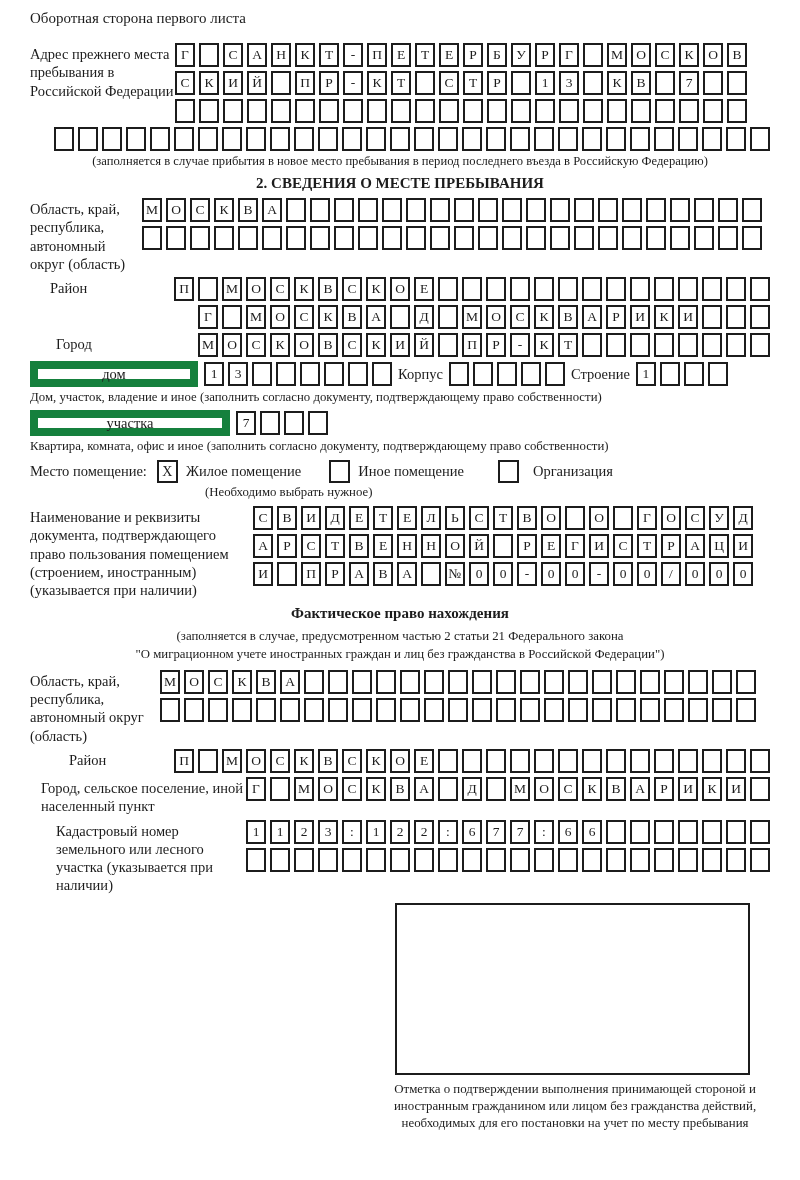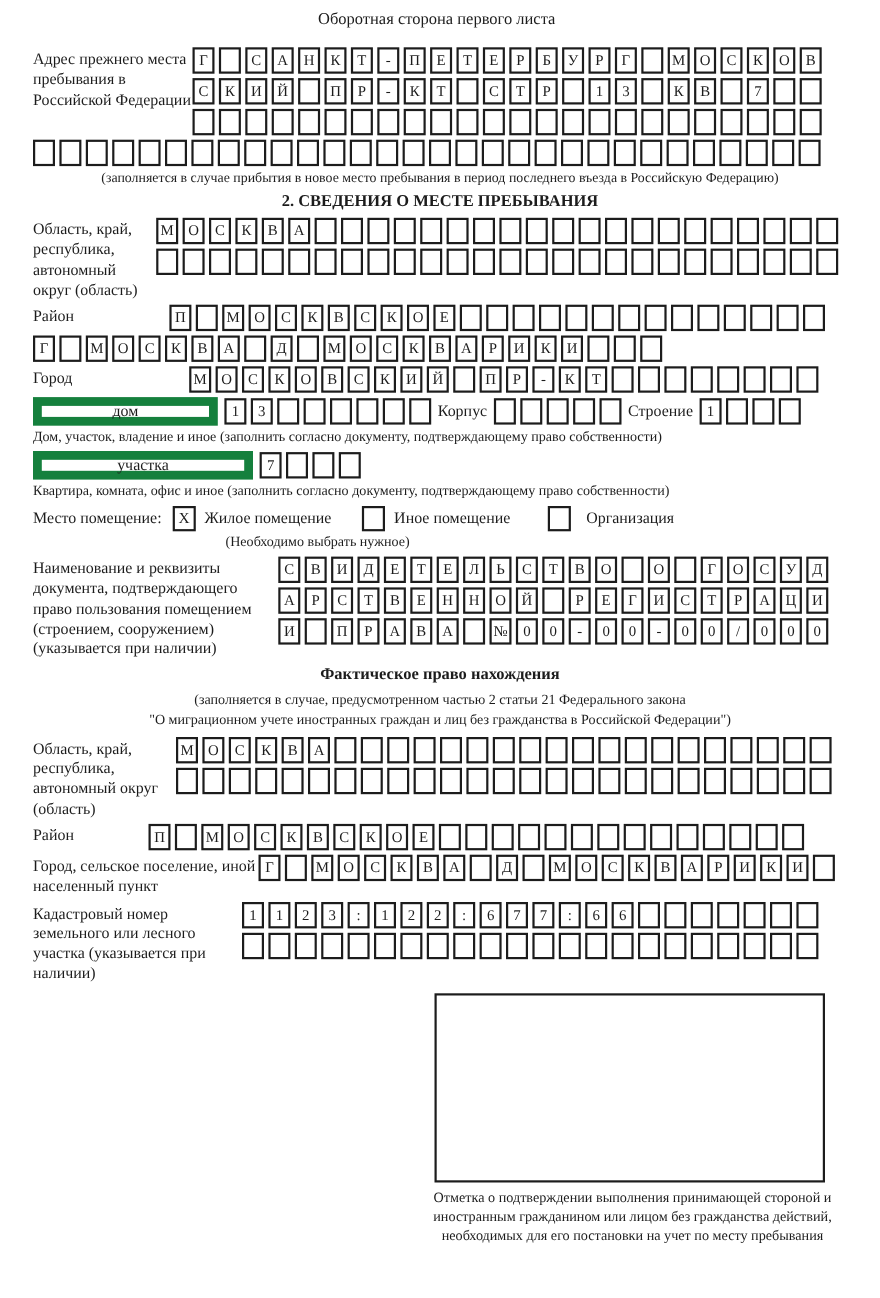--- a/index.html
+++ b/index.html
@@ -4,39 +4,39 @@
 <style>
   * { margin:0; padding:0; box-sizing:border-box; }
   html,body { background:#ffffff; }
   body {
     width:800px; height:1180px; overflow:hidden;
     font-family:"Liberation Serif","DejaVu Serif",serif;
     color:#1c1c1c;
   }
   .page { width:800px; height:1180px; padding:10px 30px 0 30px; }
 
-  .hdr { text-align:center; font-size:15px; padding-right:6px; margin-bottom:16px; }
+  .hdr { text-align:left; font-size:15px; padding-right:6px; margin-bottom:16px; }
 
   .frow { display:flex; align-items:flex-start; }
   .lbl { flex-shrink:0; font-size:14.5px; line-height:1.26; padding-top:2px; }
   .cellrows { display:flex; flex-direction:column; gap:4px; }
   .cells { display:flex; gap:4px; }
   .cell {
     width:20px; height:24px; flex-shrink:0;
     border:2px solid #1c1c1c;
     display:flex; align-items:center; justify-content:center;
     font-size:13.5px; line-height:1;
   }
   .note { font-size:12.6px; text-align:center; margin:3px 0 4px 0; }
   .stitle { text-align:center; font-weight:bold; font-size:15px; margin:6px 0 6px 0; }
 
   .w145{width:145px;} .w112{width:112px;} .w124{width:124px;} .w142{width:142px;}
   .w215{width:215px;} .w130{width:130px;} .w105{width:105px;} .w205{width:205px;} .w190{width:190px;}
 
-  .mt4{margin-top:4px;} .mt6{margin-top:6px;}
+  .mt4{margin-top:4px;justify-content:flex-end;} .mt6{margin-top:6px;}
 
   .namedbox {
     border:8px solid #15803d; height:26px;
     display:flex; align-items:center; justify-content:center;
     font-size:14.5px;
   }
   .inline-row { display:flex; align-items:center; gap:6px; margin-top:4px; }
   .inline-lbl { font-size:14.5px; white-space:nowrap; }
   .leftnote { font-size:12.8px; margin:3px 0 5px 0; }
 
@@ -382,21 +382,21 @@
     <span class="checkbox">X</span>
     <span class="inline-lbl" style="margin:0 28px 0 8px">Жилое помещение</span>
     <span class="checkbox"></span>
     <span class="inline-lbl" style="margin:0 34px 0 8px">Иное помещение</span>
     <span class="checkbox"></span>
     <span class="inline-lbl" style="margin-left:14px">Организация</span>
   </div>
   <div class="stay-note">(Необходимо выбрать нужное)</div>
 
   <div class="frow">
-    <div class="lbl w215">Наименование и реквизиты документа, подтверждающего право пользования помещением (строением, сооружением) (указывается при наличии)</div>
+    <div class="lbl w215">Наименование и реквизиты документа, подтверждающего право пользования помещением (строением, иностранным) (указывается при наличии)</div>
     <div class="cellrows" style="padding-left:8px">
       <div class="cells">
           <div class="cell">С</div>
           <div class="cell">В</div>
           <div class="cell">И</div>
           <div class="cell">Д</div>
           <div class="cell">Е</div>
           <div class="cell">Т</div>
           <div class="cell">Е</div>
           <div class="cell">Л</div>

